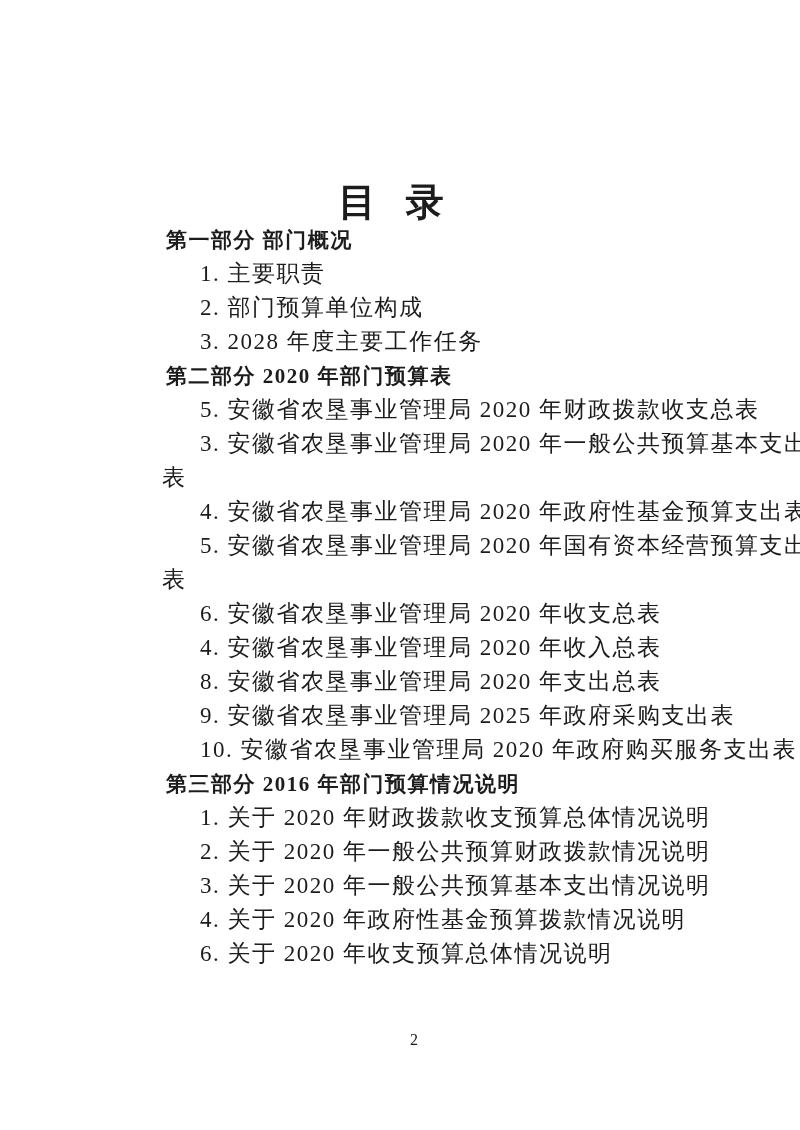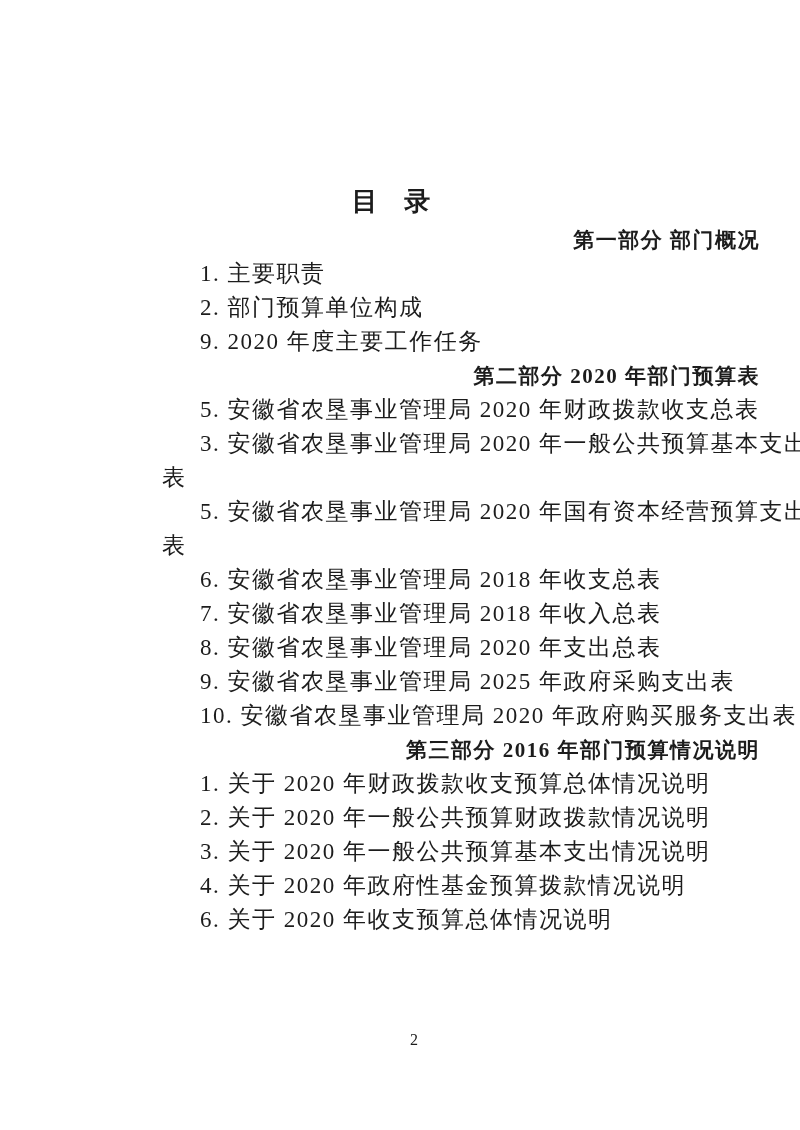--- a/index.html
+++ b/index.html
@@ -15,41 +15,40 @@
     overflow: hidden;
     font-family: "Liberation Serif", "DejaVu Serif", serif;
     color: #1c1c1c;
   }
   .doc-title {
     position: absolute;
     top: 184px;
     left: 0;
     right: 16px;
     text-align: center;
-    font-size: 26px;
+    font-size: 38px;
     font-weight: 700;
     letter-spacing: 2px;
     word-spacing: 16px;
     line-height: 36px;
   }
   .toc-content {
     position: absolute;
     top: 223px;
     left: 128px;
     right: 40px;
   }
   .toc-heading {
     font-weight: 700;
     font-size: 21px;
     line-height: 34px;
     height: 34px;
     padding-left: 38px;
     letter-spacing: 1.5px;
     white-space: nowrap;
-    text-align: right;
   }
   .toc-line {
     font-size: 23px;
     line-height: 34px;
     height: 34px;
     letter-spacing: 1.5px;
     white-space: nowrap;
     margin-left: 34px;
   }
   .toc-line.indent {
@@ -72,29 +71,30 @@
 </head>
 <body>
 
 <div class="page">
   <div class="doc-title">目 录</div>
 
   <div class="toc-content">
       <div class="toc-heading">第一部分 部门概况</div>
       <div class="toc-line indent">1. 主要职责</div>
       <div class="toc-line indent">2. 部门预算单位构成</div>
-      <div class="toc-line indent">9. 2020 年度主要工作任务</div>
+      <div class="toc-line indent">3. 2028 年度主要工作任务</div>
       <div class="toc-heading">第二部分 2020 年部门预算表</div>
       <div class="toc-line indent">5. 安徽省农垦事业管理局 2020 年财政拨款收支总表</div>
       <div class="toc-line indent">3. 安徽省农垦事业管理局 2020 年一般公共预算基本支出</div>
       <div class="toc-line continuation">表</div>
+      <div class="toc-line indent">4. 安徽省农垦事业管理局 2020 年政府性基金预算支出表</div>
       <div class="toc-line indent">5. 安徽省农垦事业管理局 2020 年国有资本经营预算支出</div>
       <div class="toc-line continuation">表</div>
-      <div class="toc-line indent">6. 安徽省农垦事业管理局 2018 年收支总表</div>
-      <div class="toc-line indent">7. 安徽省农垦事业管理局 2018 年收入总表</div>
+      <div class="toc-line indent">6. 安徽省农垦事业管理局 2020 年收支总表</div>
+      <div class="toc-line indent">4. 安徽省农垦事业管理局 2020 年收入总表</div>
       <div class="toc-line indent">8. 安徽省农垦事业管理局 2020 年支出总表</div>
       <div class="toc-line indent">9. 安徽省农垦事业管理局 2025 年政府采购支出表</div>
       <div class="toc-line indent">10. 安徽省农垦事业管理局 2020 年政府购买服务支出表</div>
       <div class="toc-heading">第三部分 2016 年部门预算情况说明</div>
       <div class="toc-line indent">1. 关于 2020 年财政拨款收支预算总体情况说明</div>
       <div class="toc-line indent">2. 关于 2020 年一般公共预算财政拨款情况说明</div>
       <div class="toc-line indent">3. 关于 2020 年一般公共预算基本支出情况说明</div>
       <div class="toc-line indent">4. 关于 2020 年政府性基金预算拨款情况说明</div>
       <div class="toc-line indent">6. 关于 2020 年收支预算总体情况说明</div>
     </div>

